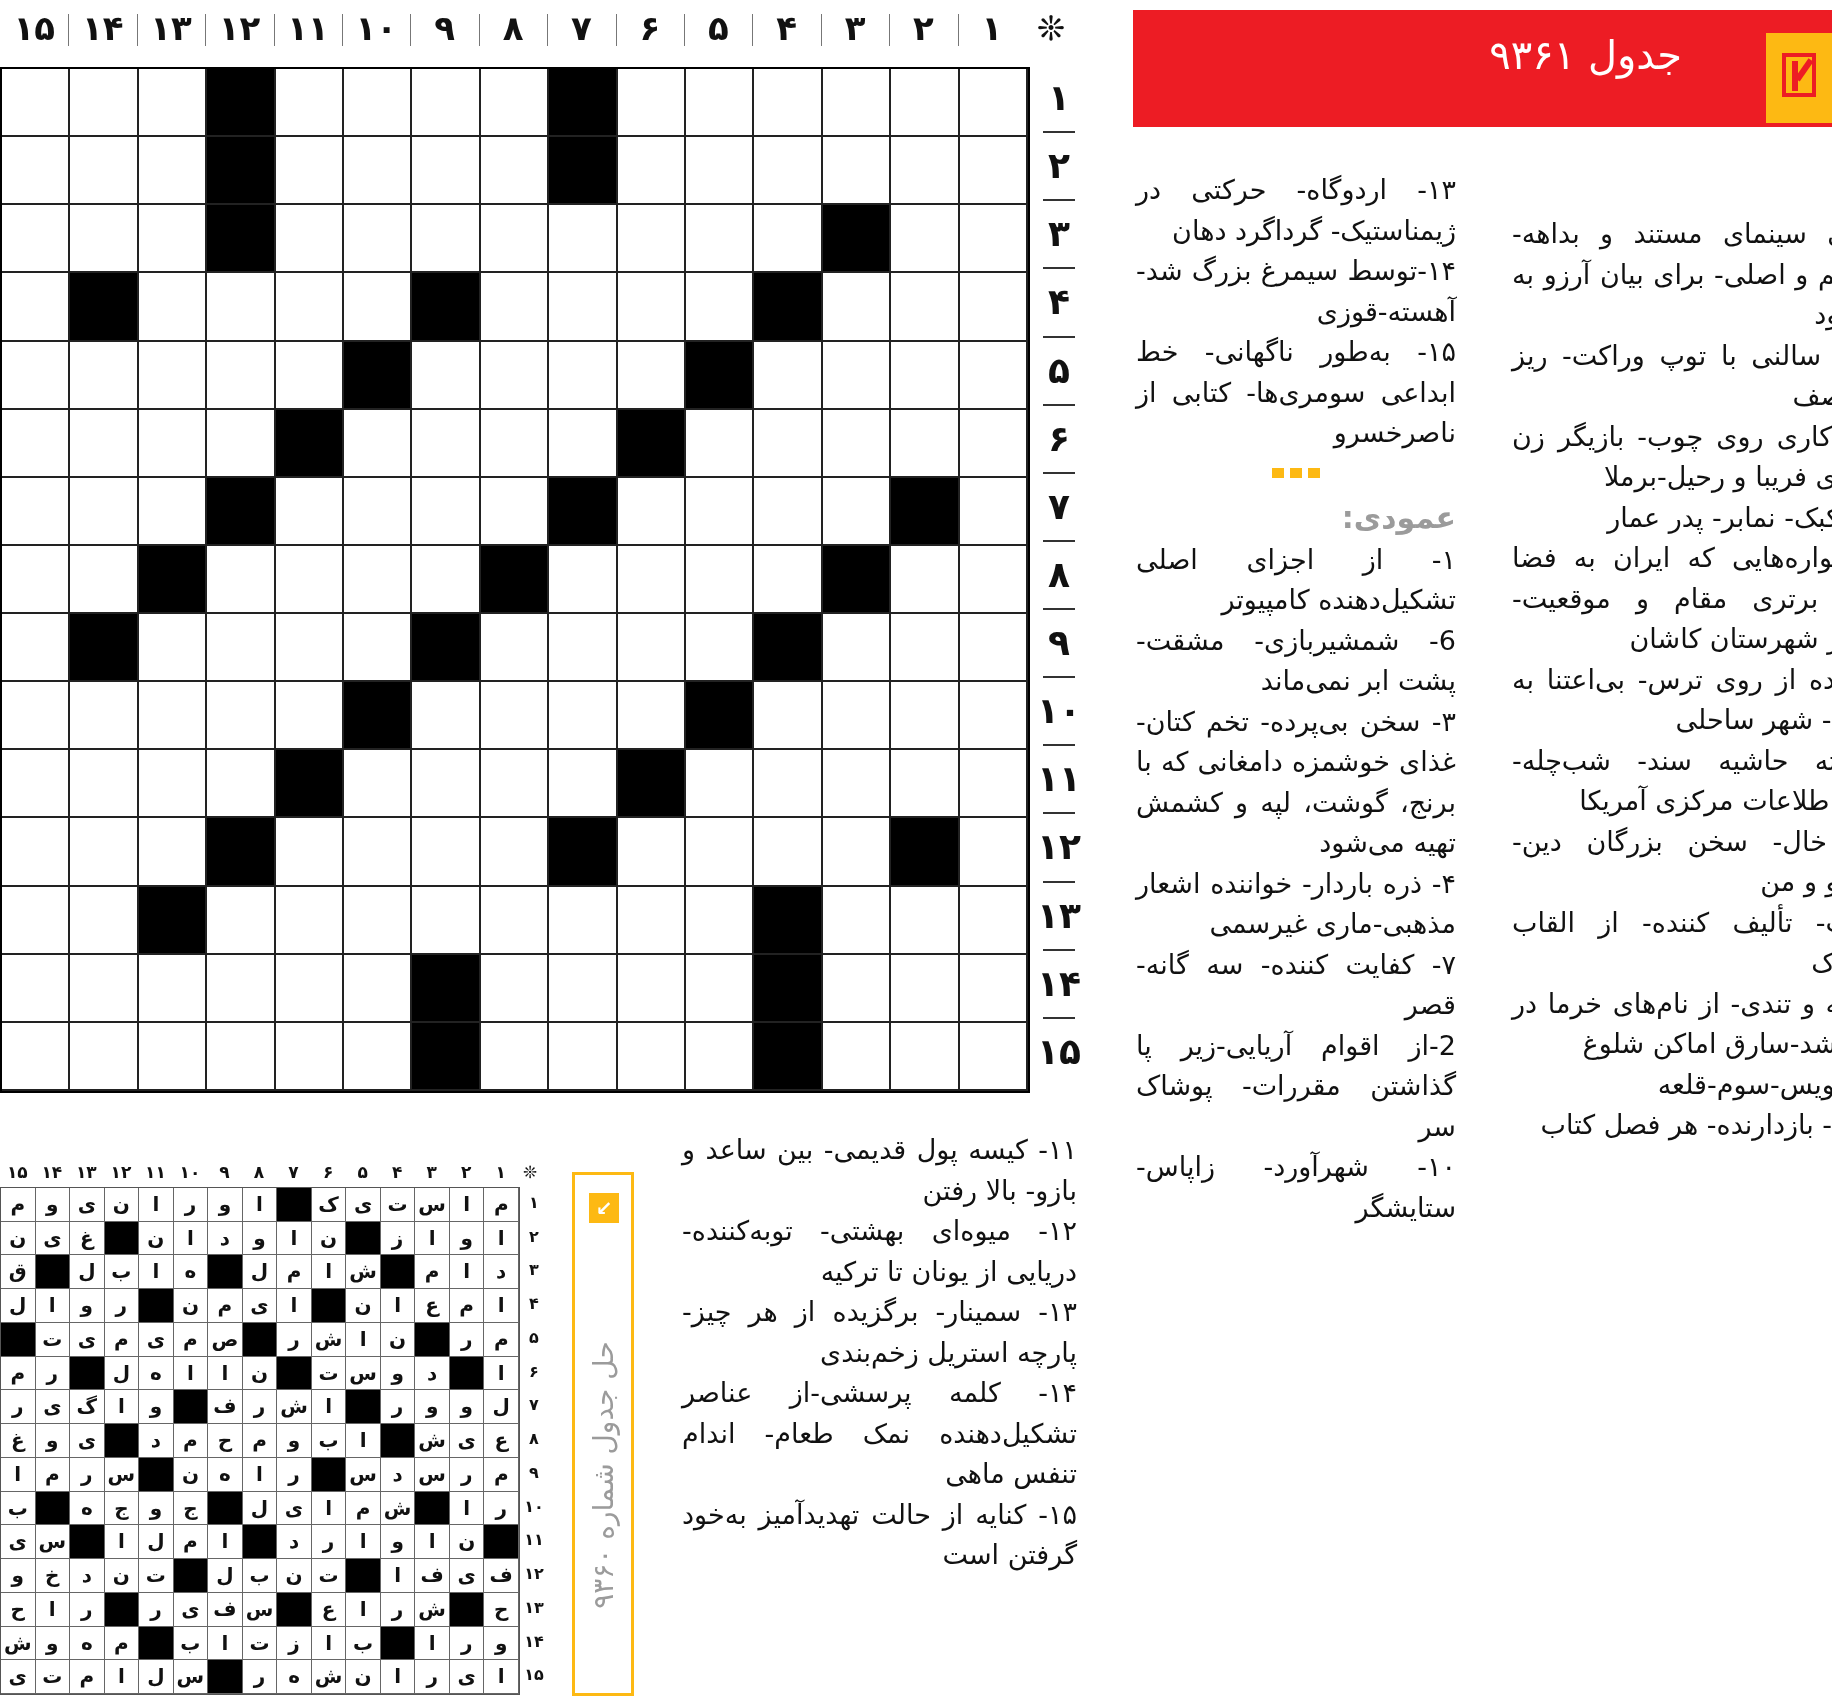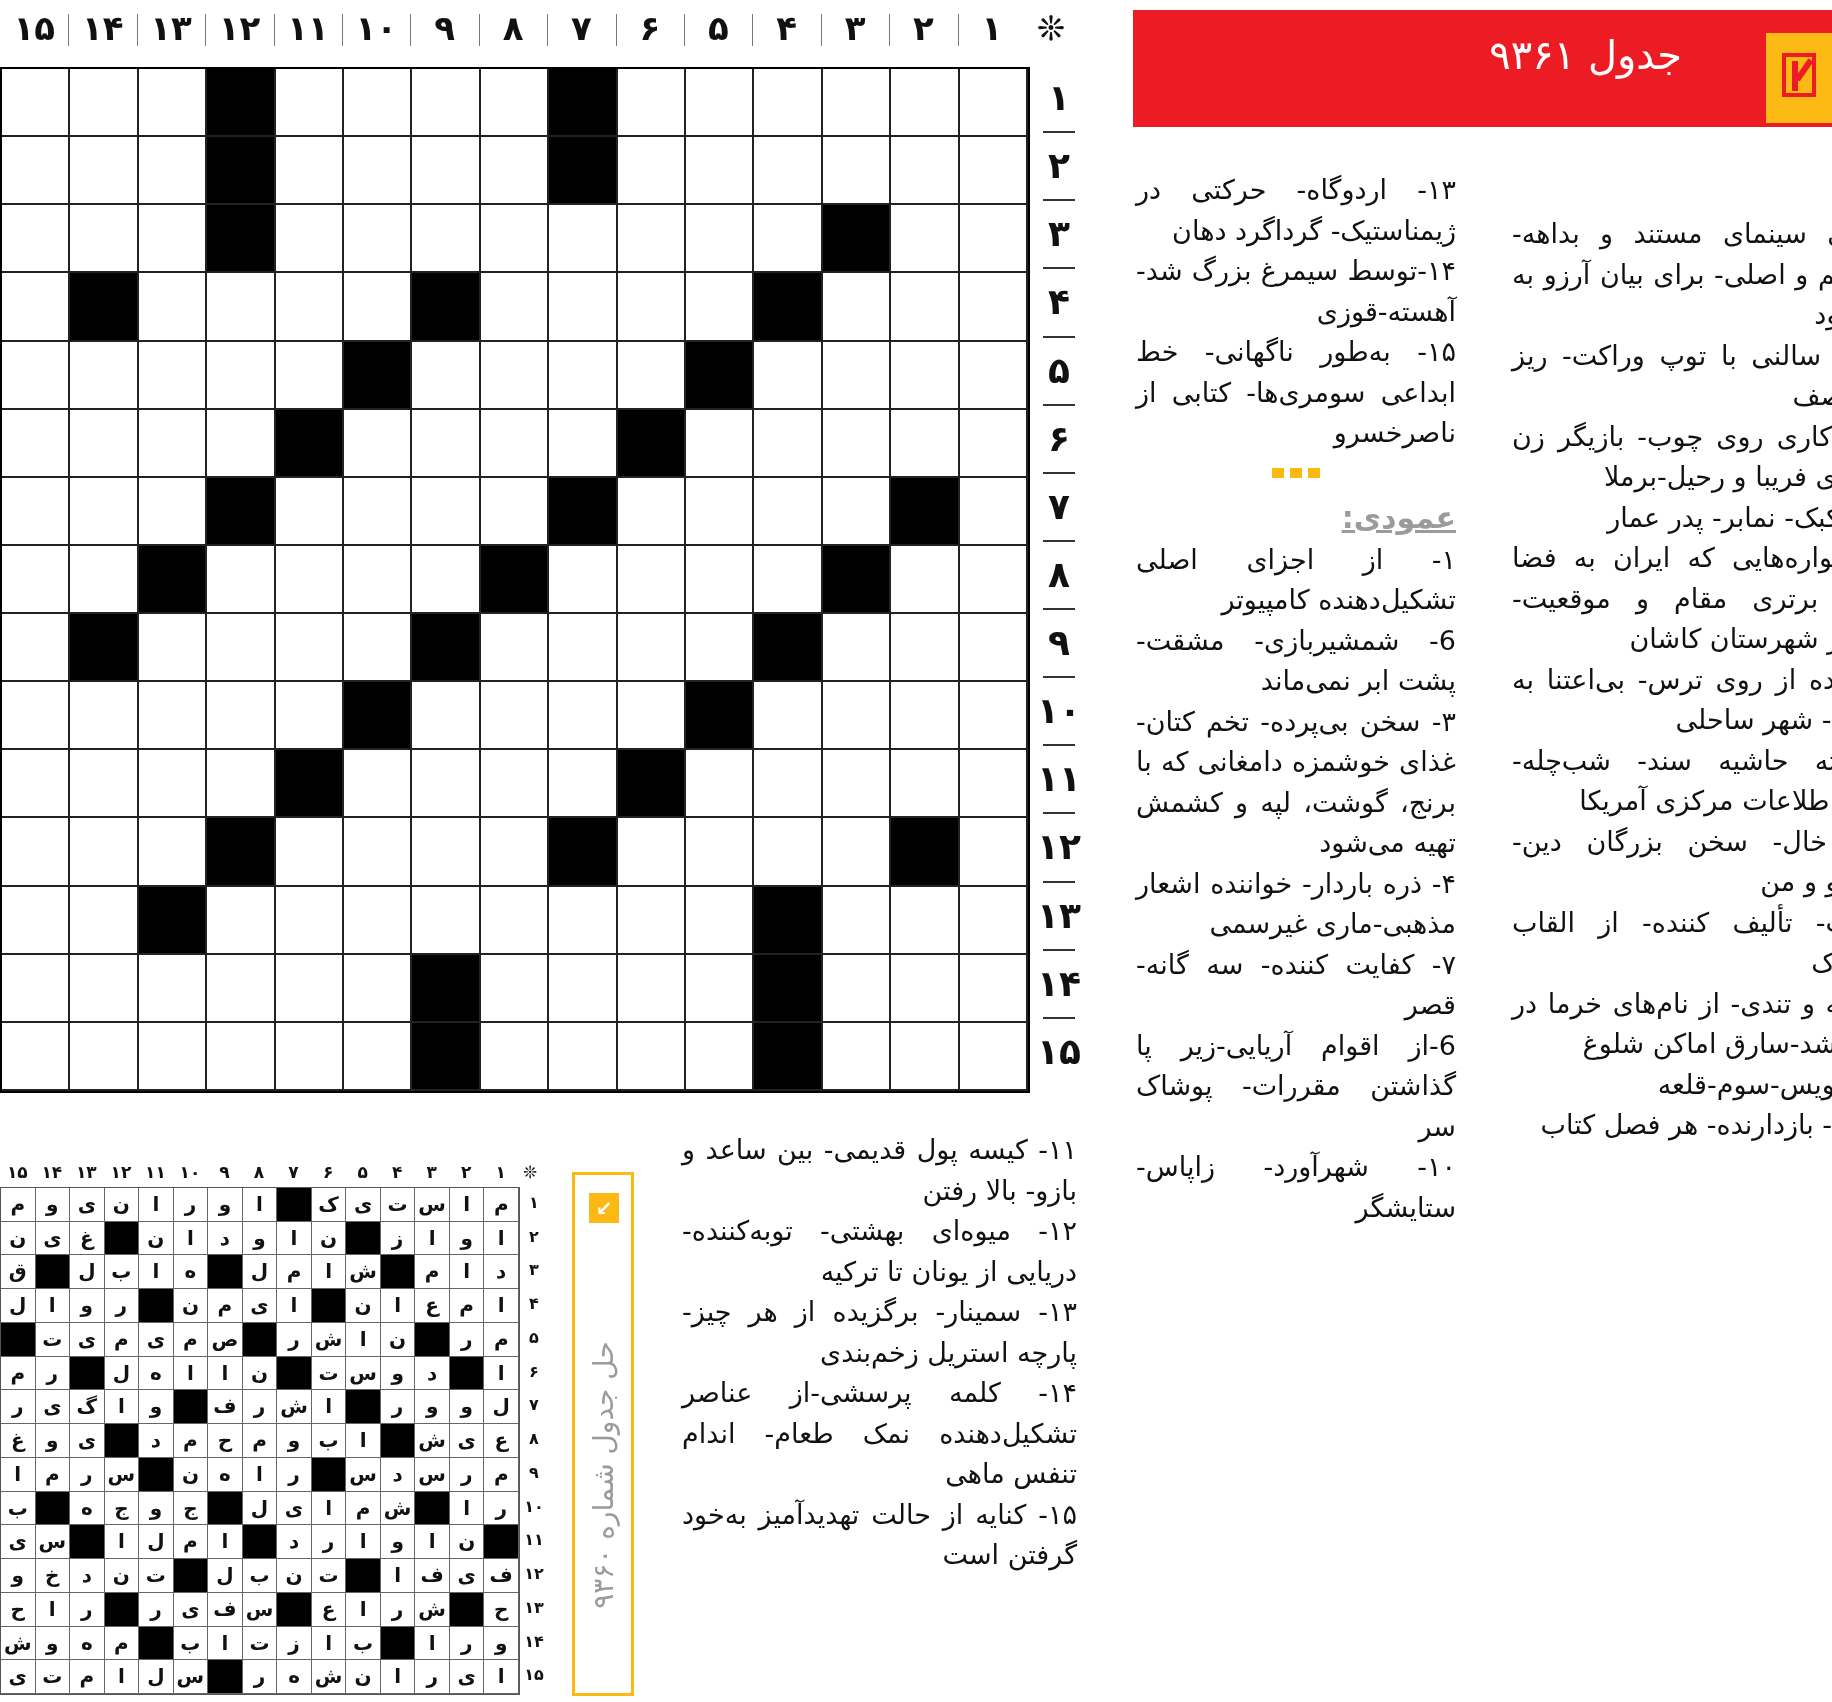--- a/index.html
+++ b/index.html
@@ -20,21 +20,21 @@
   
   .banner { position: absolute; left: 1133px; top: 10px; width: 699px; height: 117px; background: #ed1c24; }
   .banner-title { position: absolute; right: 150px; top: 22px; color: #fff; font-size: 40px; direction: rtl; font-family: "DejaVu Sans", sans-serif; }
   .banner-logo { position: absolute; right: 0; top: 23px; width: 66px; height: 90px; background: #fdb913; }
   .banner-logo .inner { position: absolute; left: 16px; top: 20px; width: 34px; height: 44px; border: 4px solid #ed1c24; }
   .banner-logo .inner:before { content: ""; position: absolute; left: 6px; top: 4px; width: 6px; height: 30px; background: #ed1c24; }
   .banner-logo .inner:after { content: ""; position: absolute; left: 9px; top: 3px; width: 6px; height: 24px; background: #ed1c24; transform: rotate(35deg); transform-origin: top; left: 22px; }
 
   
   .clues { position: absolute; direction: rtl; text-align: justify; font-size: 27px; line-height: 40.5px; font-family: "DejaVu Sans", sans-serif; }
-  .clues .heading { color: #9b9b9b; font-weight: bold; font-size: 30px; line-height: 44px; text-decoration: underline; }
+  .clues .heading { color: #9b9b9b; font-weight: bold; font-size: 30px; line-height: 44px; }
   .clues .item { display: block; }
   .col-right { left: 1512px; top: 170px; width: 420px; }
   .col-mid { left: 1136px; top: 170px; width: 320px; }
   .col-bottom { left: 682px; top: 1130px; width: 395px; }
   .dots { display: flex; justify-content: center; gap: 6px; margin: 14px 0 18px 0; direction: ltr; }
   .dots span { width: 12px; height: 10px; background: #fdb913; display: block; }
 
   
   .sol-head { position: absolute; left: 0; top: 1158px; width: 545px; height: 28px; }
   .sol-head .snum { position: absolute; top: 0; width: 34.6px; text-align: center; font-weight: bold; font-size: 17px; line-height: 28px; }
@@ -373,21 +373,21 @@
       <span></span>
       <span></span>
       <span></span>
     </div>
     <div class="heading">عمودی:</div>
     <span class="item">۱- از اجزای اصلی تشکیل‌دهنده کامپیوتر</span>
     <span class="item">6- شمشیربازی- مشقت- پشت ابر نمی‌ماند</span>
     <span class="item">۳- سخن بی‌پرده- تخم کتان- غذای خوشمزه دامغانی که با برنج، گوشت، لپه و کشمش تهیه می‌شود</span>
     <span class="item">۴- ذره باردار- خواننده اشعار مذهبی-ماری غیرسمی</span>
     <span class="item">۷- کفایت کننده- سه گانه- قصر</span>
-    <span class="item">6-از اقوام آریایی-زیر پا گذاشتن مقررات- پوشاک سر</span>
+    <span class="item">2-از اقوام آریایی-زیر پا گذاشتن مقررات- پوشاک سر</span>
     <span class="item">۱۰- شهرآورد- زاپاس- ستایشگر</span>
   </div>
 <div class="clues col-bottom" id="colBottom">
     <span class="item">۱۱- کیسه پول قدیمی- بین ساعد و بازو- بالا رفتن</span>
     <span class="item">۱۲- میوه‌ای بهشتی- توبه‌کننده- دریایی از یونان تا ترکیه</span>
     <span class="item">۱۳- سمینار- برگزیده از هر چیز- پارچه استریل زخم‌بندی</span>
     <span class="item">۱۴- کلمه پرسشی-از عناصر تشکیل‌دهنده نمک طعام- اندام تنفس ماهی</span>
     <span class="item">۱۵- کنایه از حالت تهدیدآمیز به‌خود گرفتن است</span>
   </div>
 

